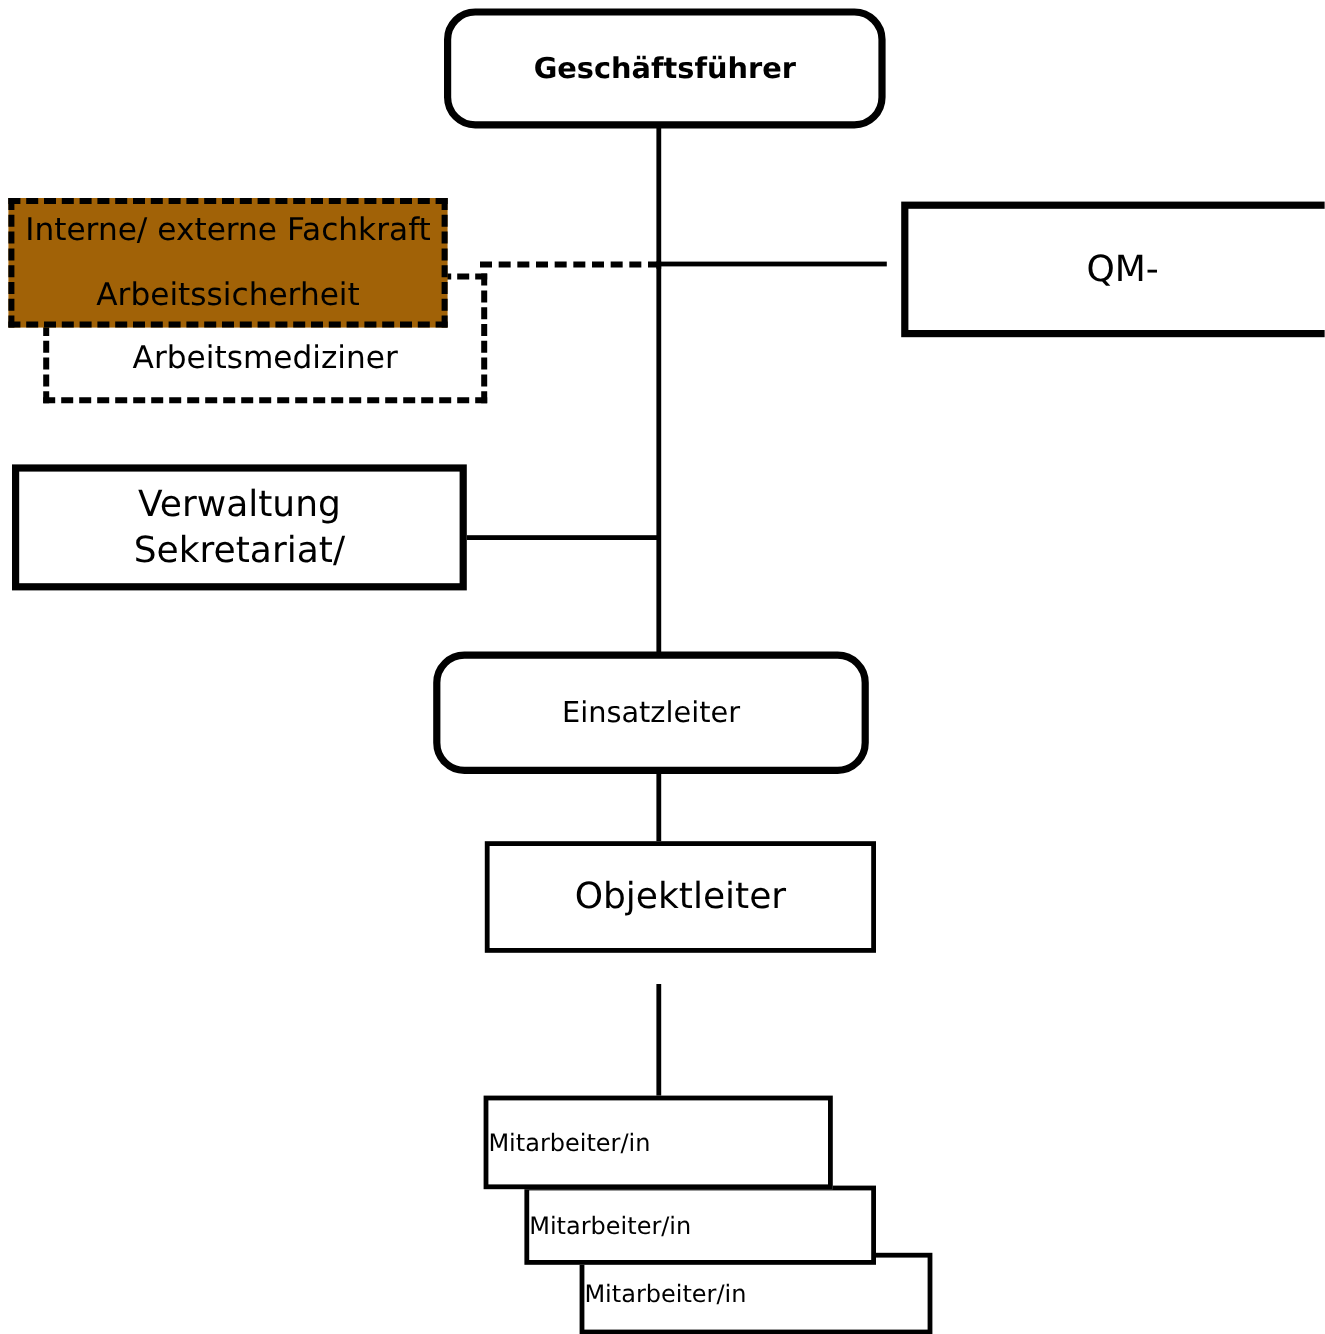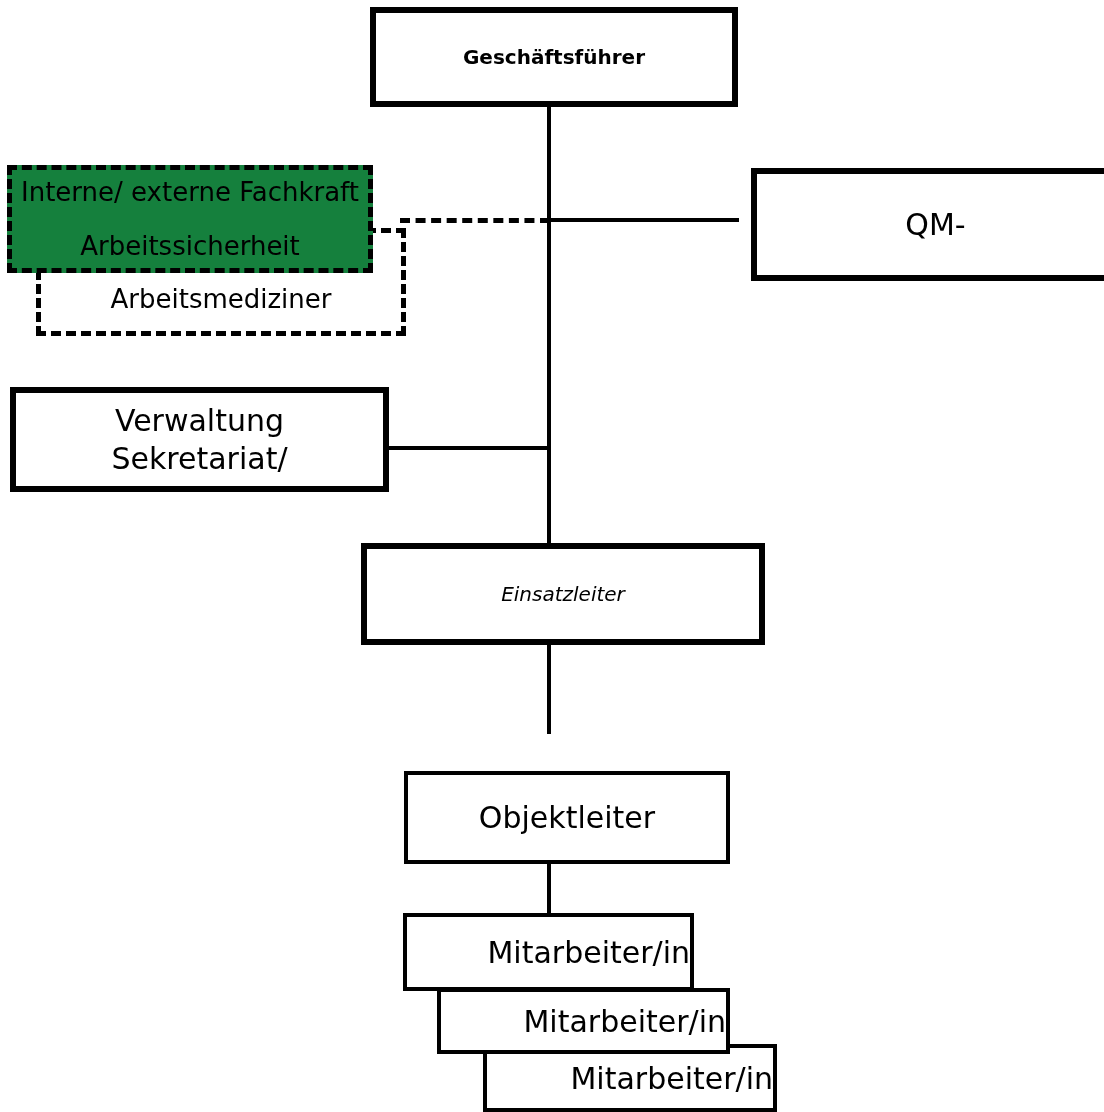--- a/index.html
+++ b/index.html
@@ -39,21 +39,21 @@
     border: 5px dashed #000000;
     background: transparent;
   }
   .node .line-text {
     display: block;
     white-space: nowrap;
   }
   .t-bold {
     font-weight: bold;
   }
-  .fs-32 { font-size: 20px; }
+  .fs-32 { font-size: 24px; border-radius: 26px; }
   .fs-30 { font-size: 30px; margin-left: 16px; }
   .fs-26 { font-size: 26px; }
 
   .connector {
     position: absolute;
     background: #000000;
   }
   .connector-h {
     height: 4px;
   }
@@ -68,23 +68,23 @@
     width: 4px;
     background: #000000;
   }
   .stack-node {
     position: absolute;
     box-sizing: border-box;
     background: #ffffff;
     border: 4px solid #000000;
     display: flex;
     align-items: center;
-    justify-content: flex-end;
+    justify-content: flex-start;
     color: #000000;
-    font-size: 30px;
+    font-size: 20px;
   }
 </style>
 </head>
 <body>
 
 <div id="chart-root">
 
   <div class="trunk" style="left:547px; top:104px; height:120px;"></div>
   <div class="trunk" style="left:547px; top:218px; height:330px;"></div>
   <div class="trunk" style="left:547px; top:642px; height:92px;"></div>
@@ -101,35 +101,35 @@
   </div>
 
   <div class="node solid-thick fs-30" style="left:735px; top:168px; width:369px; height:113px;">
     <span class="line-text">QM-</span>
   </div>
 
   <div class="node dashed-box fs-26" style="left:36px; top:228px; width:370px; height:108px; justify-content:flex-end; padding-bottom:8px;">
     <span class="line-text" style="margin-bottom:8px;margin-top:36px;">Arbeitsmediziner</span>
   </div>
 
-  <div class="node dashed-box fs-26" style="left:7px; top:165px; width:366px; height:108px; background:#15803d;">
+  <div class="node dashed-box fs-26" style="left:7px; top:165px; width:366px; height:108px; background:#a16207;">
     <span class="line-text">Interne/ externe Fachkraft</span>
     <span class="line-text" style="margin-top:22px;">Arbeitssicherheit</span>
   </div>
 
   <div class="node solid-thick fs-30" style="left:-6px; top:387px; width:379px; height:105px;">
     <span class="line-text">Verwaltung</span>
     <span class="line-text">Sekretariat/</span>
   </div>
 
-  <div class="node solid-thick fs-32" style="left:361px; top:543px; width:404px; height:102px;font-style:italic;">
+  <div class="node solid-thick fs-32" style="left:361px; top:543px; width:363px; height:102px;">
     <span class="line-text">Einsatzleiter</span>
   </div>
 
-  <div class="node solid-medium fs-30" style="left:388px; top:771px; width:326px; height:93px;">
+  <div class="node solid-medium fs-30" style="left:388px; top:701px; width:326px; height:93px;">
     <span class="line-text">Objektleiter</span>
   </div>
 
   <div class="stack-node" style="left:483px; top:1044px; width:294px; height:68px;">
     <span class="line-text">Mitarbeiter/in</span>
   </div>
 
   <div class="stack-node" style="left:437px; top:988px; width:293px; height:66px;">
     <span class="line-text">Mitarbeiter/in</span>
   </div>

